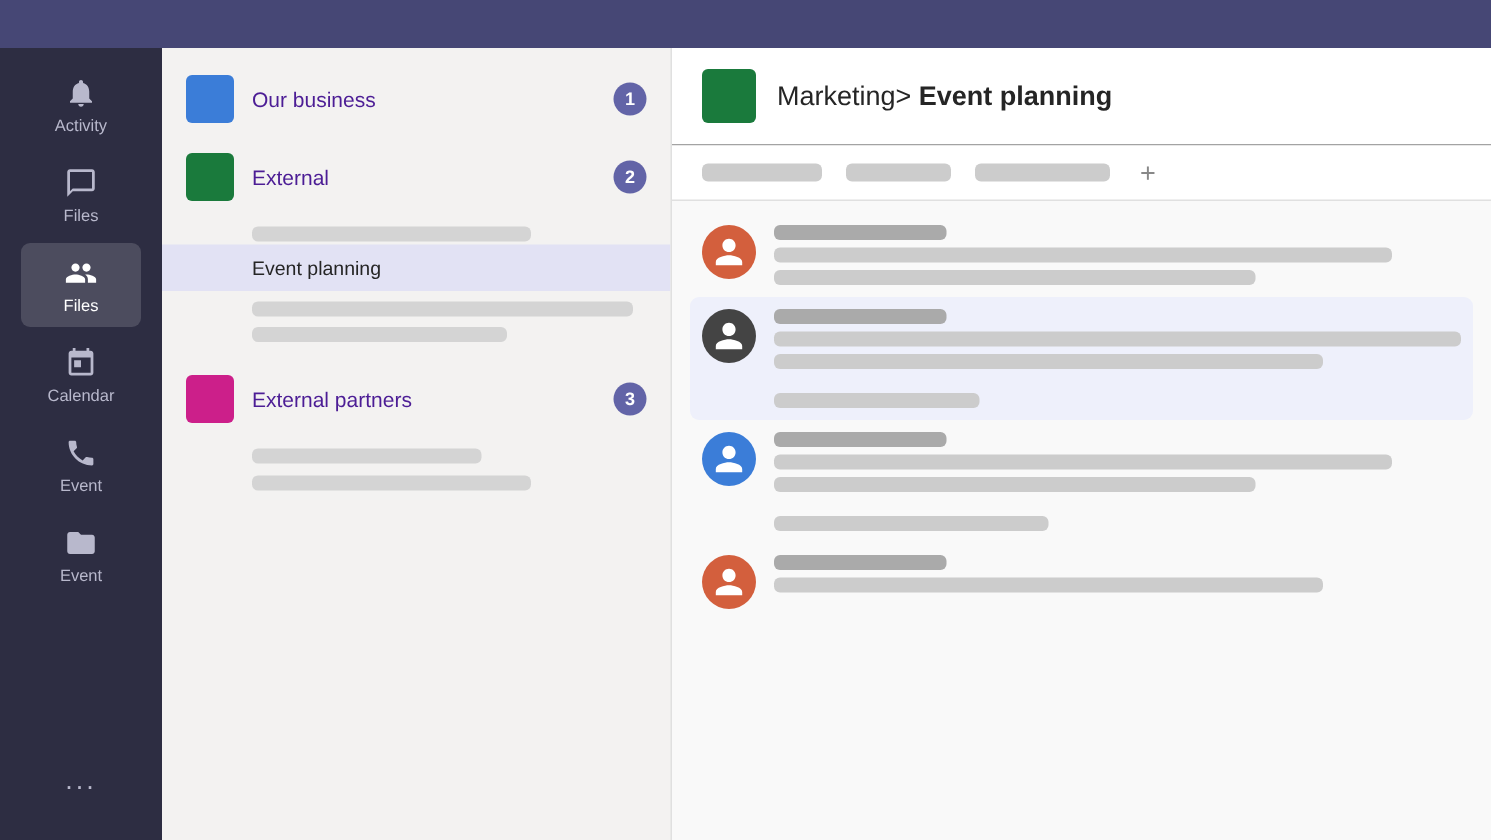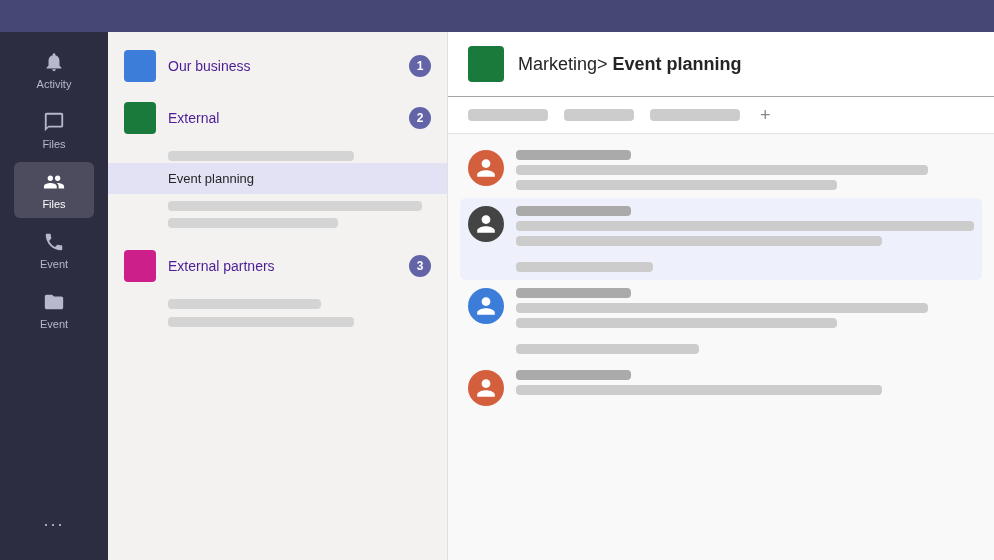--- a/index.html
+++ b/index.html
@@ -283,20 +283,28 @@
 
     <div class="nav-item active">
       <div class="nav-icon">
         <svg width="22" height="22" viewBox="0 0 24 24" fill="#fff" xmlns="http://www.w3.org/2000/svg">
           <path d="M16 11c1.66 0 2.99-1.34 2.99-3S17.66 5 16 5c-1.66 0-3 1.34-3 3s1.34 3 3 3zm-8 0c1.66 0 2.99-1.34 2.99-3S9.66 5 8 5C6.34 5 5 6.34 5 8s1.34 3 3 3zm0 2c-2.33 0-7 1.17-7 3.5V19h14v-2.5c0-2.33-4.67-3.5-7-3.5zm8 0c-.29 0-.62.02-.97.05 1.16.84 1.97 1.97 1.97 3.45V19h6v-2.5c0-2.33-4.67-3.5-7-3.5z"></path>
         </svg>
       </div>
       <span>Files</span>
     </div>
 
+    <div class="nav-item">
+      <div class="nav-icon">
+        <svg width="22" height="22" viewBox="0 0 24 24" fill="#b8b8cc" xmlns="http://www.w3.org/2000/svg">
+          <path d="M19 3h-1V1h-2v2H8V1H6v2H5c-1.11 0-2 .9-2 2v14c0 1.1.89 2 2 2h14c1.1 0 2-.9 2-2V5c0-1.1-.9-2-2-2zm0 16H5V8h14v11zM7 10h5v5H7z"></path>
+        </svg>
+      </div>
+      <span>Calendar</span>
+    </div>
 
     <div class="nav-item">
       <div class="nav-icon">
         <svg width="22" height="22" viewBox="0 0 24 24" fill="#b8b8cc" xmlns="http://www.w3.org/2000/svg">
           <path d="M6.62 10.79c1.44 2.83 3.76 5.14 6.59 6.59l2.2-2.2c.27-.27.67-.36 1.02-.24 1.12.37 2.33.57 3.57.57.55 0 1 .45 1 1V20c0 .55-.45 1-1 1-9.39 0-17-7.61-17-17 0-.55.45-1 1-1h3.5c.55 0 1 .45 1 1 0 1.25.2 2.45.57 3.57.11.35.03.74-.25 1.02l-2.2 2.2z"></path>
         </svg>
       </div>
       <span>Event</span>
     </div>
 

